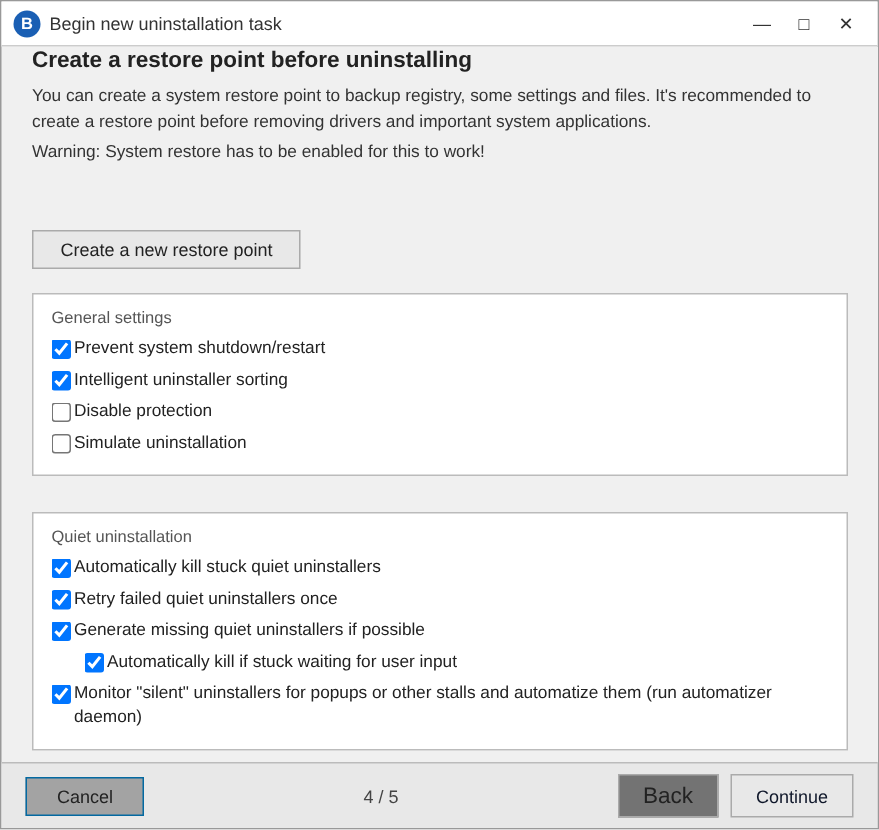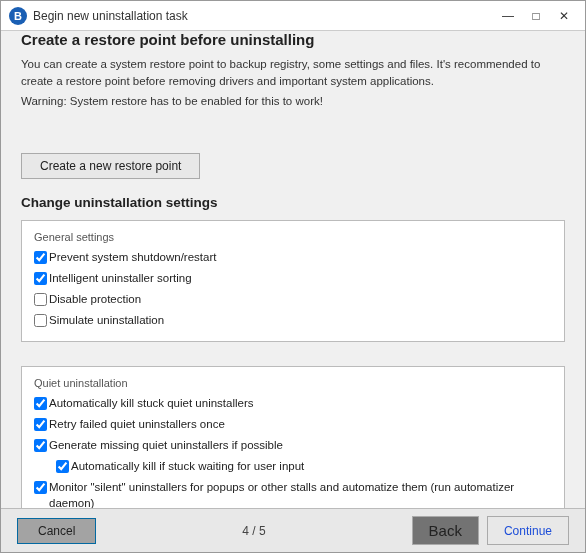--- a/index.html
+++ b/index.html
@@ -164,21 +164,21 @@
       font-size: 15px;
       cursor: pointer;
       color: #222;
     }
     .footer-continue {
       background: #e8e8e8;
       border: 1px solid #aaa;
       padding: 5px 16px;
       font-size: 12px;
       cursor: pointer;
-      color: #1d4ed8;
+      color: #0f172a;
     }
   </style>
 </head>
 <body>
 
 <div class="window">
 
   <div class="title-bar">
     <div class="title-bar-logo">
       <span>B</span>
@@ -192,21 +192,20 @@
   </div>
 
   <div class="content-area">
     
     <h2 class="section-title-large">Create a restore point before uninstalling</h2>
     <p class="description-text">You can create a system restore point to backup registry, some settings and files. It's recommended to create a restore point before removing drivers and important system applications.</p>
     <p class="warning-text">Warning: System restore has to be enabled for this to work!</p>
     <button class="restore-btn">Create a new restore point</button>
 
     
-    <h2 class="section-title-medium">Change uninstallation settings</h2>
 
     
     <div class="settings-group">
       <div class="group-label">General settings</div>
       <div class="checkbox-row">
         <input type="checkbox" checked="" style="">
         <span class="checkbox-label">Prevent system shutdown/restart</span>
       </div>
       <div class="checkbox-row">
         <input type="checkbox" checked="" style="">

